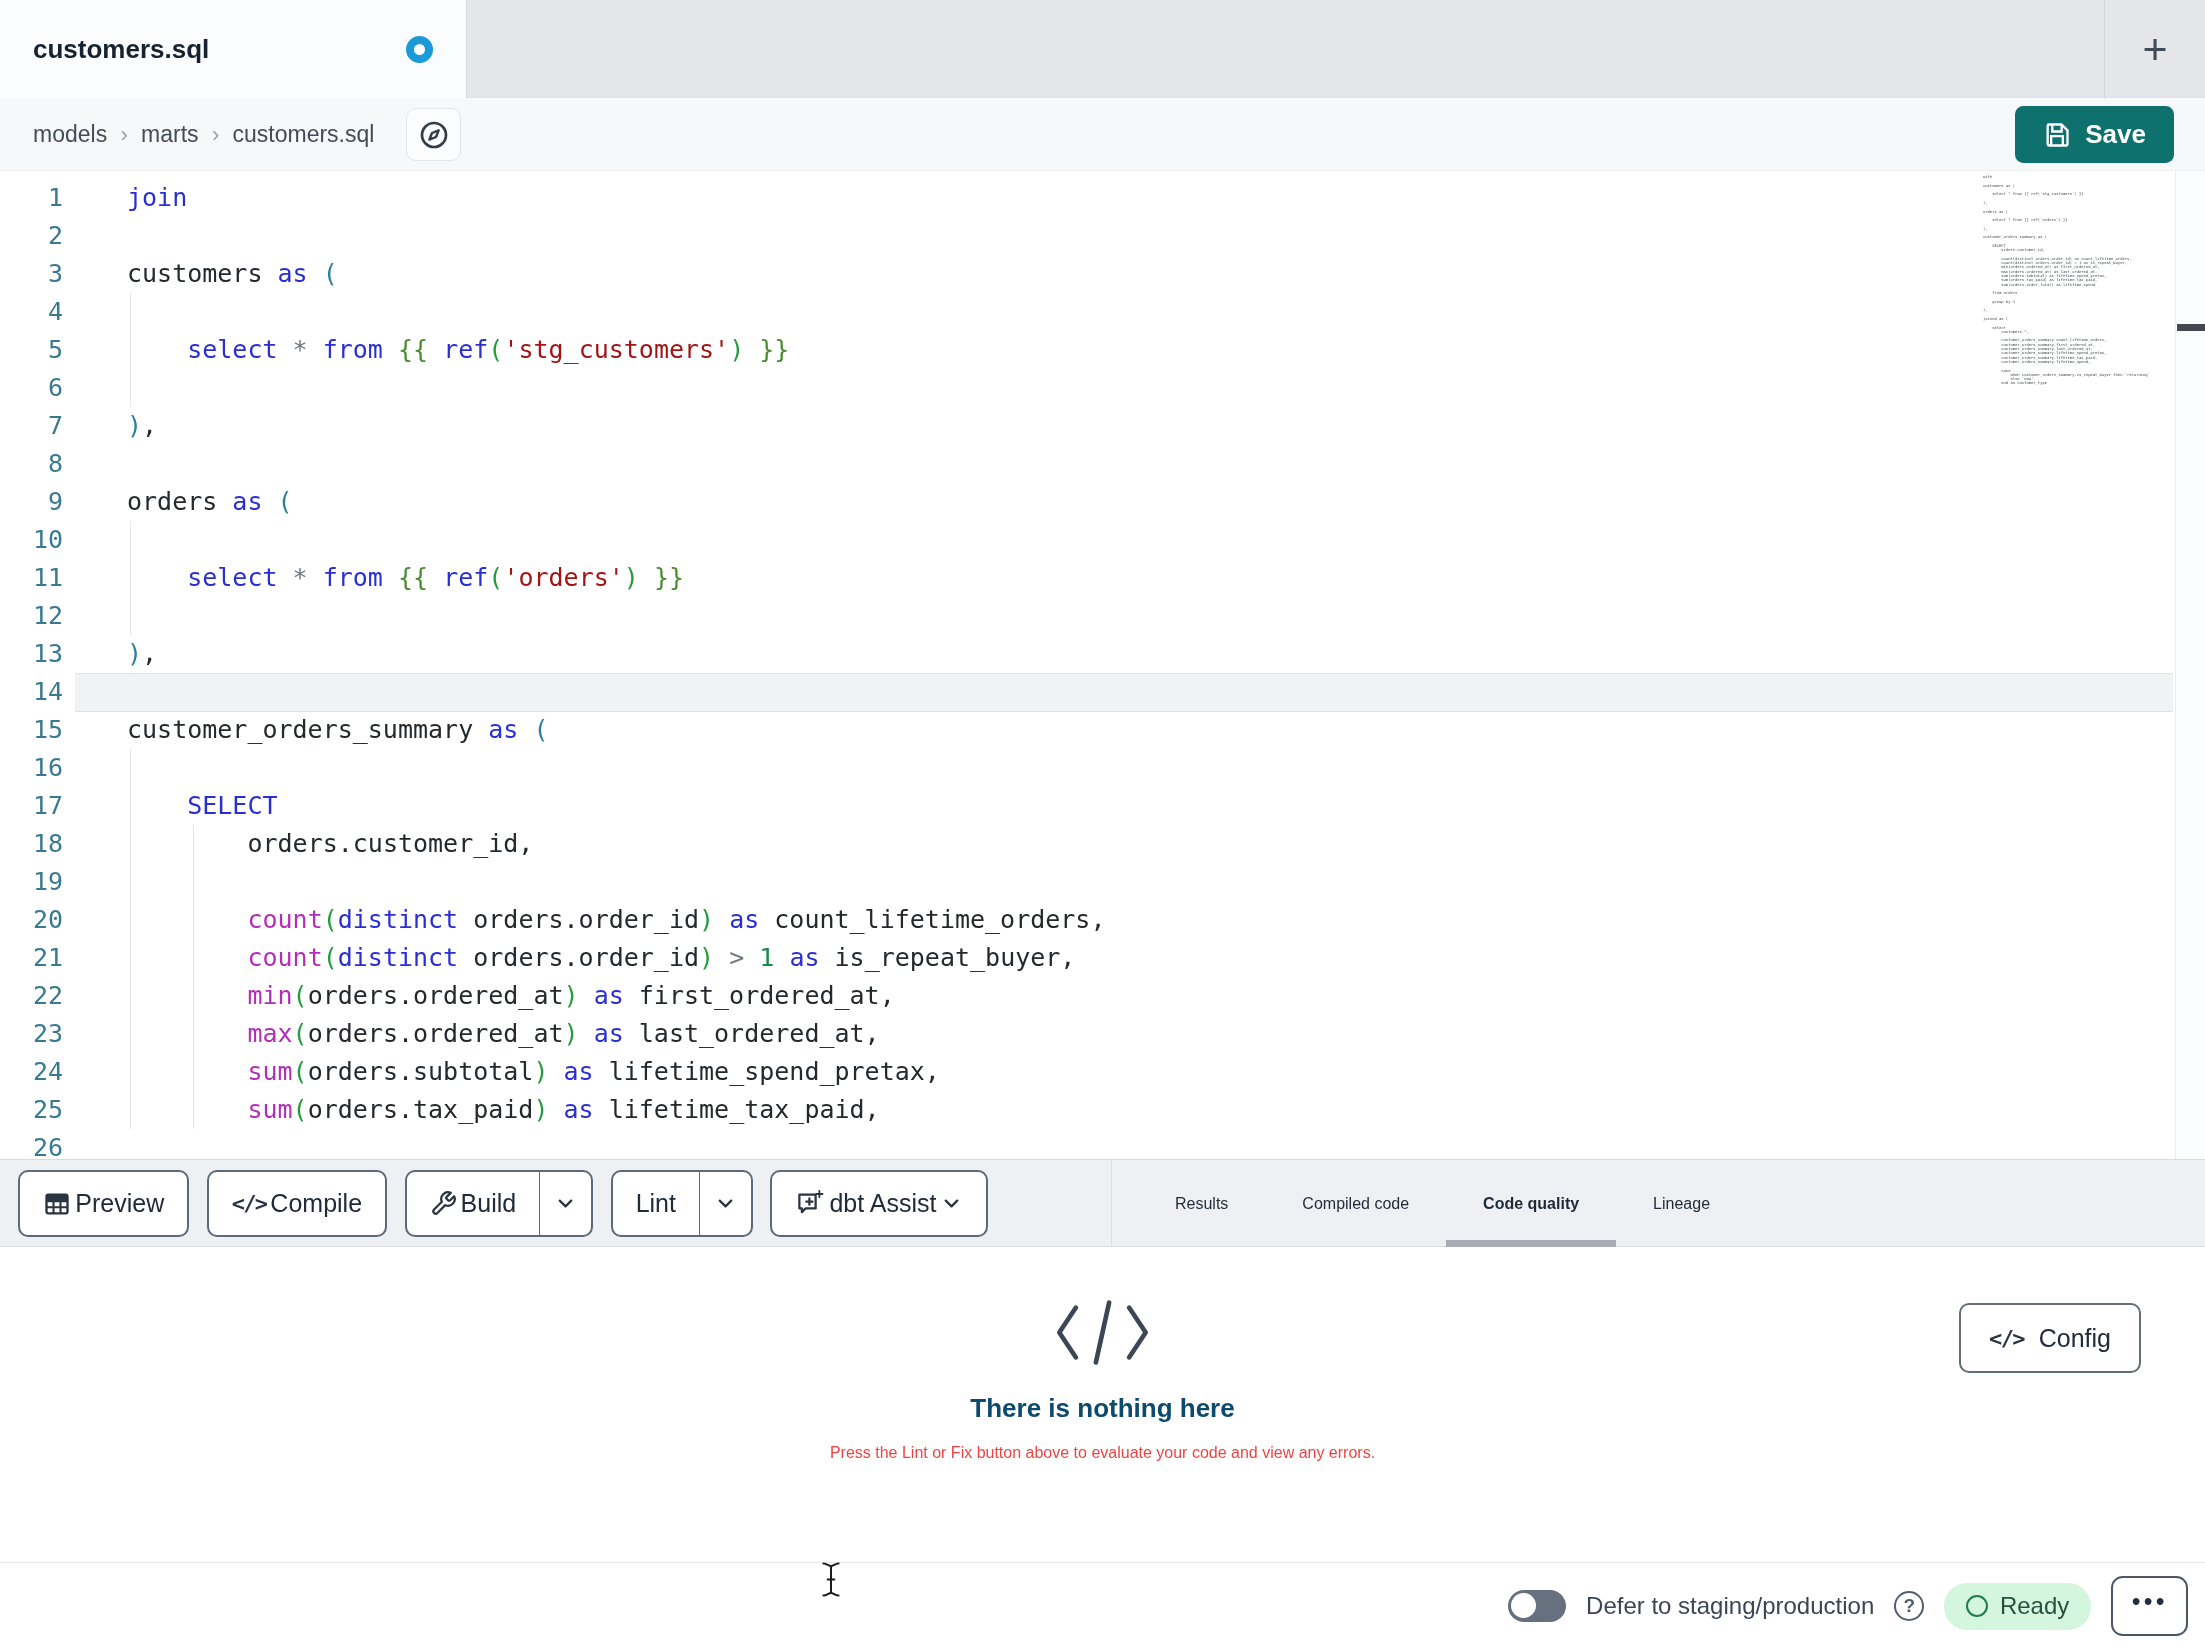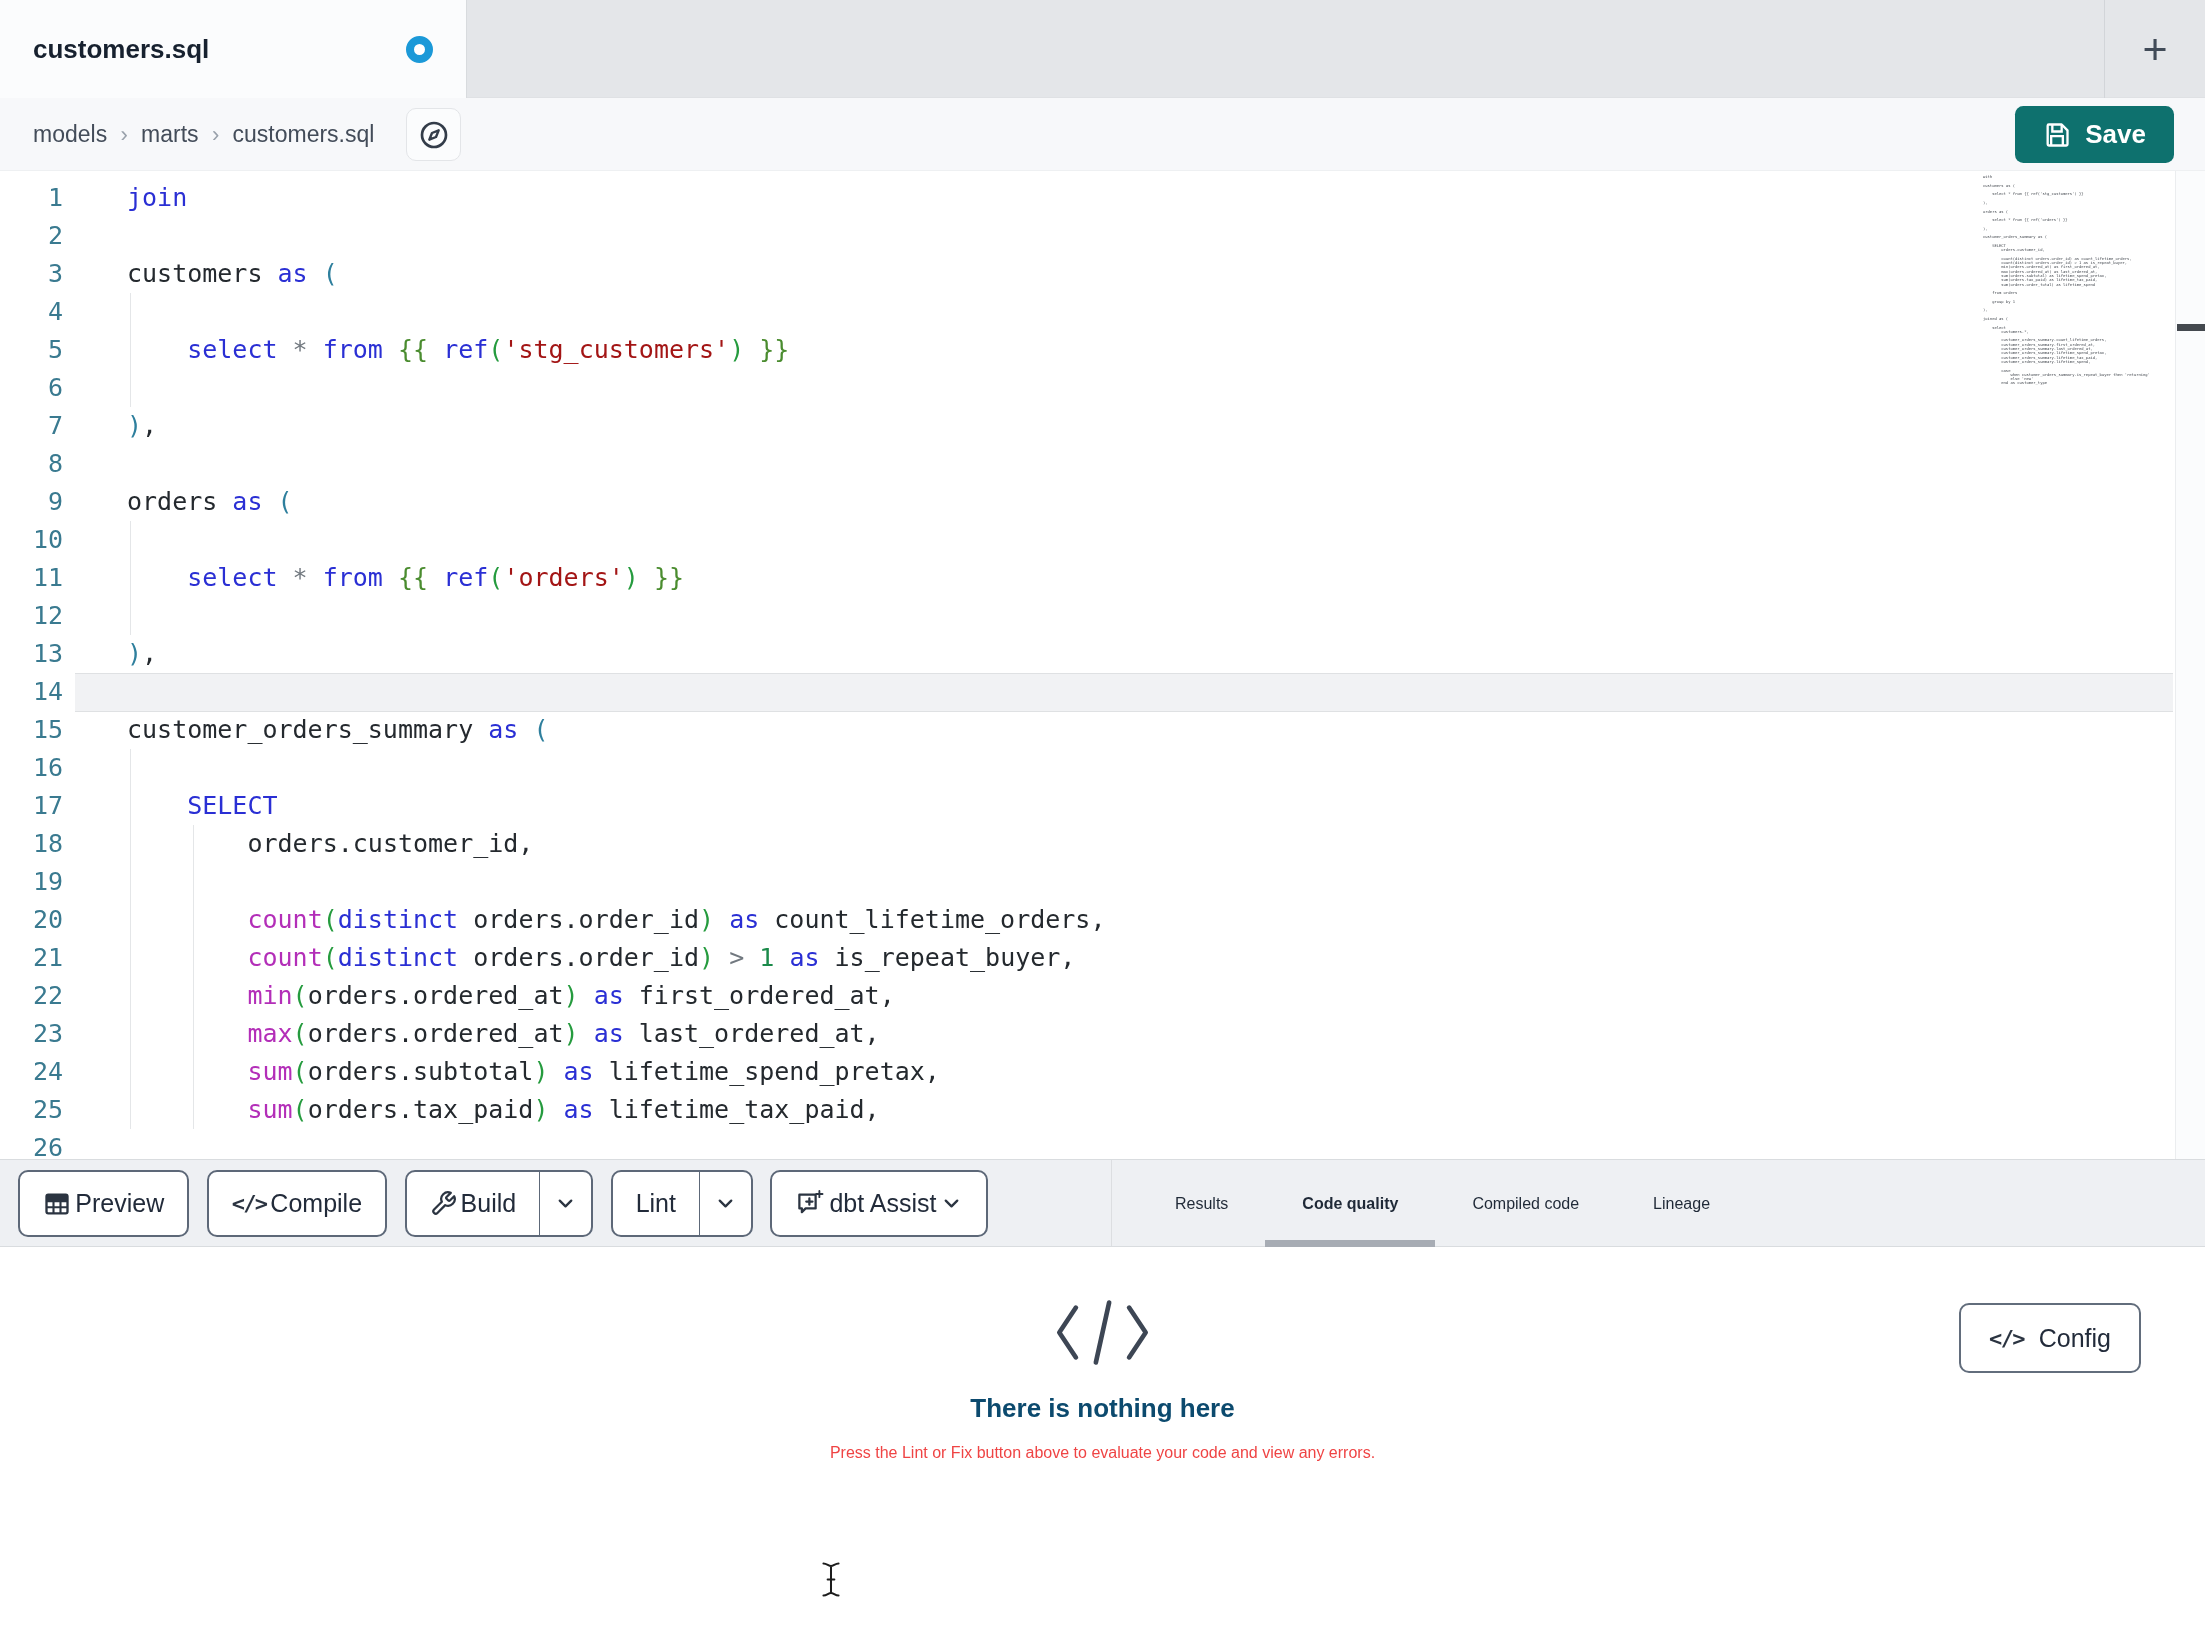--- a/index.html
+++ b/index.html
@@ -312,22 +312,22 @@
             <svg width="23" height="23" viewBox="0 0 24 24">
                 <polyline points="6 9 12 15 18 9" fill="none" stroke="#2b3441" stroke-width="2.4" stroke-linecap="round" stroke-linejoin="round"></polyline>
               </svg>
           </span>
         </span>
       </button>
     </div>
     <div class="strip-divider"></div>
     <div class="striptabs">
       <div class="stab">Results</div>
+      <div class="stab">Compiled code</div>
       <div class="stab active">Code quality</div>
-      <div class="stab">Compiled code</div>
       <div class="stab">Lineage</div>
     </div>
   </div>
 
   <div class="results">
     <div class="empty">
       <span>
         <svg width="103" height="77" viewBox="0 0 62 46" style="margin:0 auto;">
           <polyline points="15,8 5,23 15,38" fill="none" stroke="#3d4654" stroke-width="2.8" stroke-linecap="round" stroke-linejoin="round"></polyline>
           <line x1="35" y1="5" x2="27" y2="41" stroke="#3d4654" stroke-width="2.8" stroke-linecap="round"></line>
@@ -336,20 +336,36 @@
       </span>
       <div class="empty-title">There is nothing here</div>
       <div class="empty-sub">Press the Lint or Fix button above to evaluate your code and view any errors.</div>
     </div>
     <button class="config-btn">
       <span class="glyph-code">&lt;/&gt;</span>
       <span>Config</span>
     </button>
   </div>
 
+  <div class="statusbar">
+    <div class="statusrow">
+      <div class="toggle">
+          <div class="knob"></div>
+        </div>
+      <span class="defer-label">Defer to staging/production</span>
+      <div class="help">?</div>
+      <div class="ready">
+        <span class="ready-ring"></span>
+        <span class="ready-label">Ready</span>
+      </div>
+      <button class="dots-btn">
+        <span class="dots">•••</span>
+      </button>
+    </div>
+  </div>
 
   <div class="ibeam">
     <svg width="22" height="37" viewBox="0 0 26 44">
       <path d="M4 3c4 0 6 3 9 3s5-3 9-3 M13 6v32 M4 41c4 0 6-3 9-3s5 3 9 3 M9 22h8" fill="none" stroke="#1c1c1c" stroke-width="2.4" stroke-linecap="round"></path>
     </svg>
   </div>
 
 </div>
 
 

